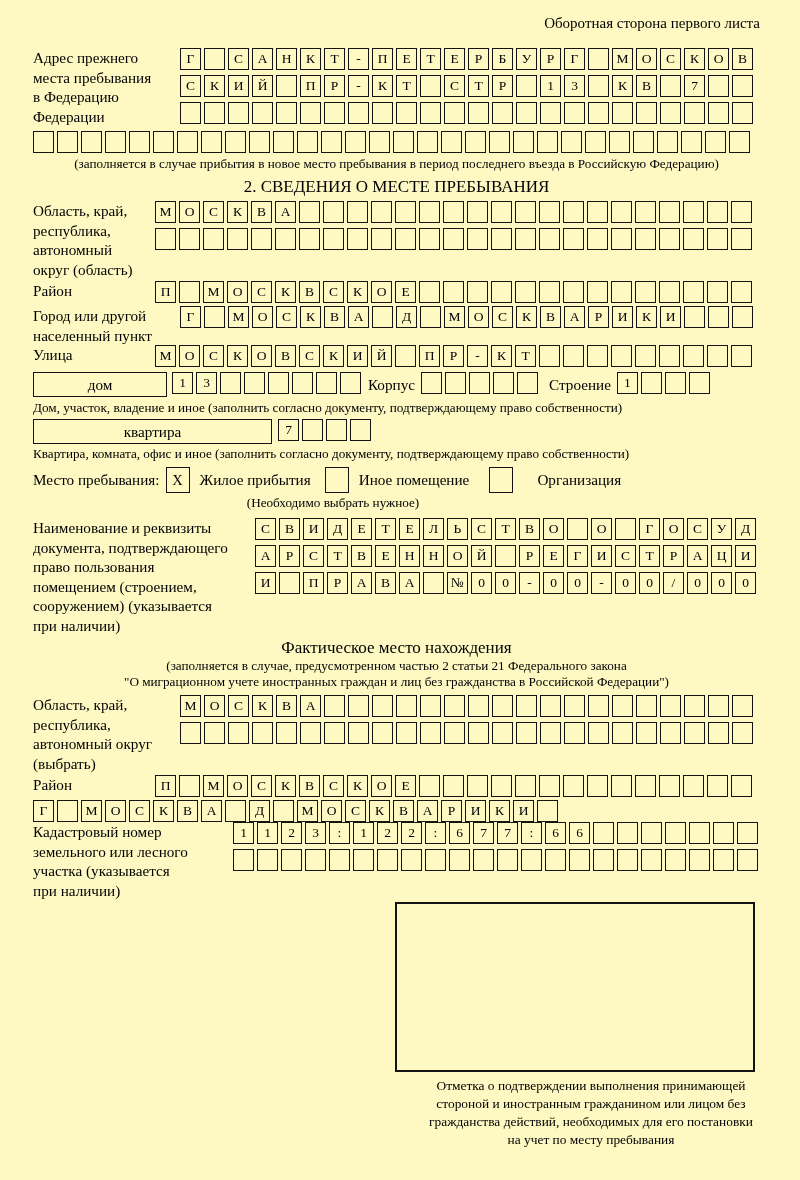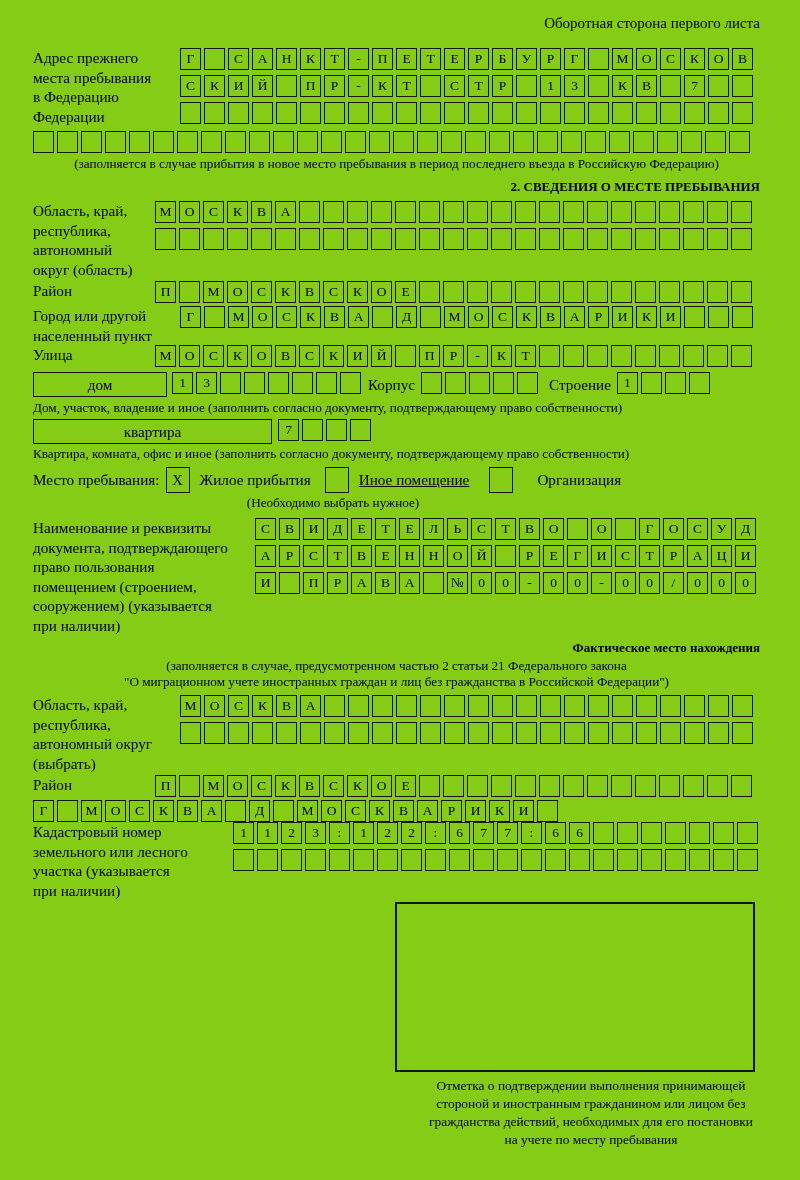--- a/index.html
+++ b/index.html
@@ -1,18 +1,18 @@
 <!DOCTYPE html>
 <html><head>
 <meta charset="utf-8">
 <style>
   html,body{margin:0;padding:0;background:#fff;}
   .page{
     width:800px;height:1180px;overflow:hidden;box-sizing:border-box;
-    background:#84cc16;color:#000;
+    background:#fef9c3;color:#000;
     font-family:"Liberation Serif","DejaVu Serif",serif;
     padding:14px 40px 0 33px;position:relative;
   }
   .hdr-note{text-align:right;font-size:15px;line-height:18px;}
   .flexrow{display:flex;align-items:flex-start;}
   .lbl{font-size:15.2px;line-height:19.5px;flex-shrink:0;}
   .lbl-line{white-space:nowrap;}
   .w122{width:122px;} .w147{width:147px;} .w200{width:200px;} .w222{width:222px;}
   .cellrows{display:flex;flex-direction:column;gap:5px;}
   .cellrow{display:flex;}
@@ -28,21 +28,21 @@
     display:inline-flex;align-items:center;justify-content:center;
     font-size:14.5px;
   }
   .widebox{
     height:25px;box-sizing:border-box;border:1.6px solid #141414;
     display:flex;align-items:center;justify-content:center;
     font-size:15.2px;flex-shrink:0;
   }
   .note{font-size:13.2px;line-height:16px;}
   .center{text-align:center;}
-  .heading{font-weight:bold;font-size:13px;line-height:20px;text-align:right;}
+  .heading{font-weight:normal;font-size:17px;line-height:20px;text-align:center;}
   .inline-lbl{font-size:15.2px;line-height:26px;white-space:nowrap;}
   .mt2{margin-top:2px;}.mt3{margin-top:3px;}.mt4{margin-top:4px;}.mt5{margin-top:5px;}.mt7{margin-top:7px;}.mt16{margin-top:16px;}
   .stamp-box{
     margin-left:362px;margin-top:2px;width:360px;height:170px;
     box-sizing:border-box;border:2px solid #141414;
   }
   .stamp-caption{
     margin-left:352px;margin-top:5px;width:412px;
     font-size:13.4px;line-height:18px;text-align:center;
   }
@@ -377,21 +377,21 @@
         <span class="cell"></span>
       </div>
   </div>
   <div class="note mt2">Квартира, комната, офис и иное (заполнить согласно документу, подтверждающему право собственности)</div>
 
   <div class="flexrow mt5" style="align-items:center;">
     <div class="inline-lbl">Место пребывания:</div>
     <div class="checkcell" style="margin-left:6px;">X</div>
     <div class="inline-lbl" style="margin-left:10px;">Жилое прибытия</div>
     <div class="checkcell" style="margin-left:14px;"></div>
-    <div class="inline-lbl" style="margin-left:10px;text-decoration:underline;">Иное помещение</div>
+    <div class="inline-lbl" style="margin-left:10px;">Иное помещение</div>
     <div class="checkcell" style="margin-left:20px;"></div>
     <div class="inline-lbl" style="margin-left:24px;">Организация</div>
   </div>
   <div class="note mt2" style="width:600px;text-align:center;">(Необходимо выбрать нужное)</div>
 
   <div class="flexrow mt7">
     <div class="lbl w222">
       <div class="lbl-line">Наименование и реквизиты</div>
       <div class="lbl-line">документа, подтверждающего</div>
       <div class="lbl-line">право пользования</div>
@@ -654,16 +654,16 @@
           <span class="cell"></span>
         </div>
     </div>
   </div>
 
   <div class="stamp-box"></div>
   <div class="stamp-caption">
     <div>Отметка о подтверждении выполнения принимающей</div>
     <div>стороной и иностранным гражданином или лицом без</div>
     <div>гражданства действий, необходимых для его постановки</div>
-    <div>на учете по месту пребывания</div>
+    <div>на учет по месту пребывания</div>
   </div>
 
 </div>
 
 </body></html>

